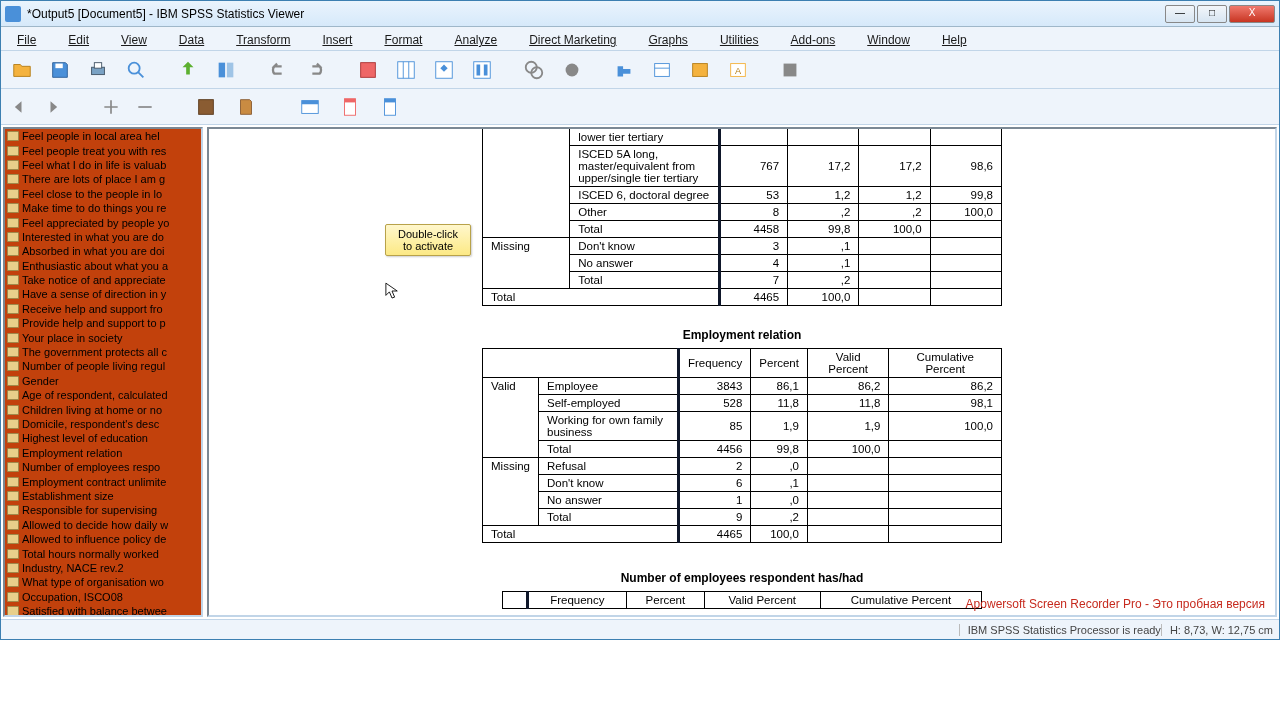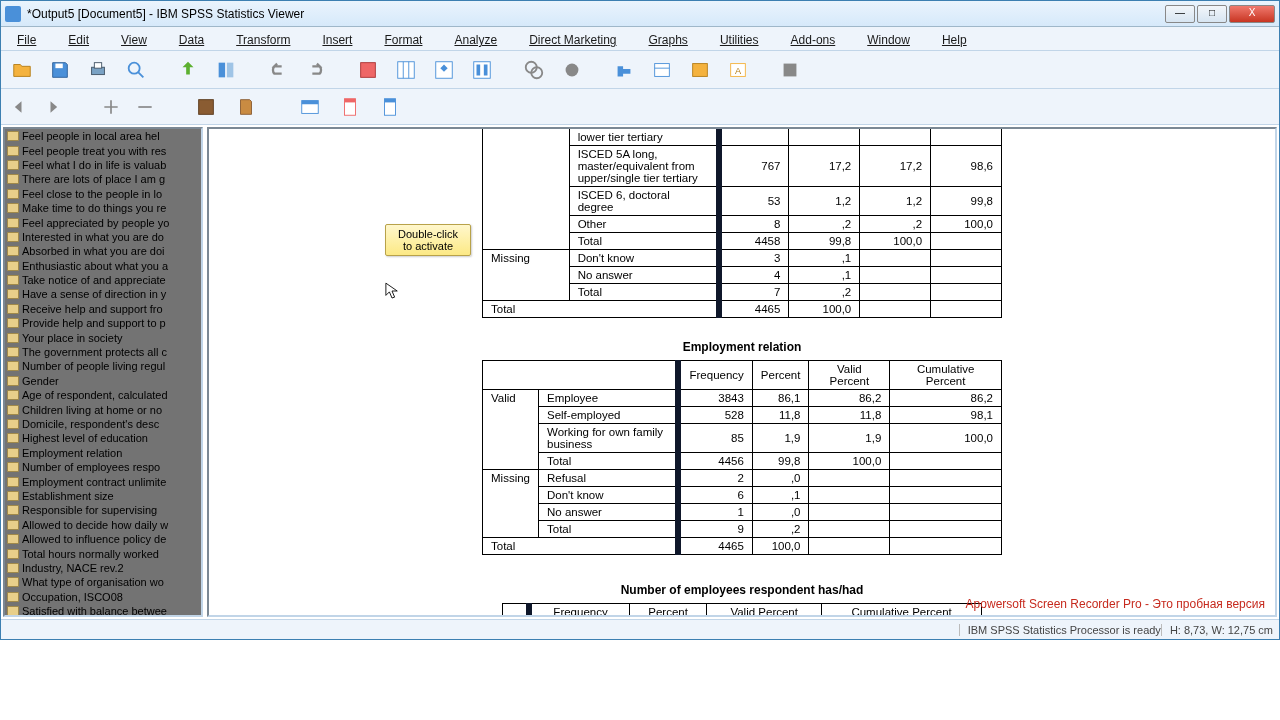--- a/index.html
+++ b/index.html
@@ -14,28 +14,28 @@
 .winbtn.close { background: linear-gradient(#f07a6e,#c83522); color: #fff; width: 46px; }
 .menubar { height: 24px; background: #eef4fb; display: flex; align-items: flex-end; padding: 0 8px; gap: 16px; border-bottom: 1px solid #c1d5e8; }
 .menubar span { padding: 3px 8px; text-decoration: underline; cursor: pointer; font-size: 12px; color: #1a1a1a; }
 .toolbar { height: 38px; background: #eef4fb; display: flex; align-items: center; padding: 2px 6px; gap: 8px; border-bottom: 1px solid #c1d5e8; }
 .tbtn { width: 30px; height: 30px; display:flex; align-items:center; justify-content:center; cursor:pointer; border:1px solid transparent; border-radius:3px; }
 .tbtn svg { width:22px; height:22px; }
 .toolbar2 { height: 36px; background: #eef4fb; display: flex; align-items: center; padding: 2px 6px; gap: 10px; border-bottom: 1px solid #c1d5e8; }
 .navarrow { width:24px; height:24px; display:flex; align-items:center; justify-content:center; cursor:pointer; }
 .navarrow svg { width:20px; height:20px; fill:#888; }
 .body-area { flex:1; display:flex; min-height:0; }
-.outline { width: 200px; border: 2px inset #c1d5e8; background:#737373; overflow:hidden; margin:2px; }
+.outline { width: 200px; border: 2px inset #c1d5e8; background:#c2410c; overflow:hidden; margin:2px; }
 .outline-row { display:flex; align-items:center; padding: 1px 2px; cursor:pointer; white-space:nowrap; overflow:hidden; height:14.4px; }
 .out-icon { width:12px; height:10px; margin-right:3px; display:inline-block; }
 .out-icon::before { content:""; display:block; width:10px; height:8px; background:#e8cf8a; border:1px solid #a0894a; border-radius:1px; }
 .content { flex:1; border: 2px inset #c1d5e8; margin:2px; background:#fff; overflow:auto; position:relative; padding: 0 18px 20px 18px; }
 .tbl { border-collapse: collapse; margin: 0 auto; font-size: 11.5px; }
 .tbl td, .tbl th { border: 1px solid #000; padding: 2px 8px; text-align: right; }
-.tbl td.lbl { text-align: left; border-left:1px solid #000; border-right:6px solid #0f172a; }
+.tbl td.lbl { text-align: left; border-left:1px solid #000; border-right:3px solid #0f172a; }
 .tbl th { font-weight: normal; text-align: center; }
 .tbl .grp { text-align:left; vertical-align:top; }
 .freq-caption { text-align:center; font-weight:bold; font-size:12px; margin: 22px 0 6px; }
 .tooltip { position:absolute; background: linear-gradient(#fff7cc,#fce985); border:1px solid #b8a24a; padding:3px 6px; font-size:11px; text-align:center; border-radius:2px; box-shadow: 1px 1px 2px rgba(0,0,0,.2); }
 .cursor { position:absolute; width:14px; height:18px; pointer-events:none; }
 .watermark { position:absolute; bottom:4px; right:10px; color:#c62a1e; font-size:12px; }
 .statusbar { height:20px; background:#eef4fb; border-top:1px solid #c1d5e8; display:flex; justify-content:flex-end; align-items:center; padding:0 6px; gap:0; font-size:11px; color:#444; }
 .statusbar span { border-left:1px solid #bbb; padding-left:8px; }
 .sep { width:6px; }
 </style>

